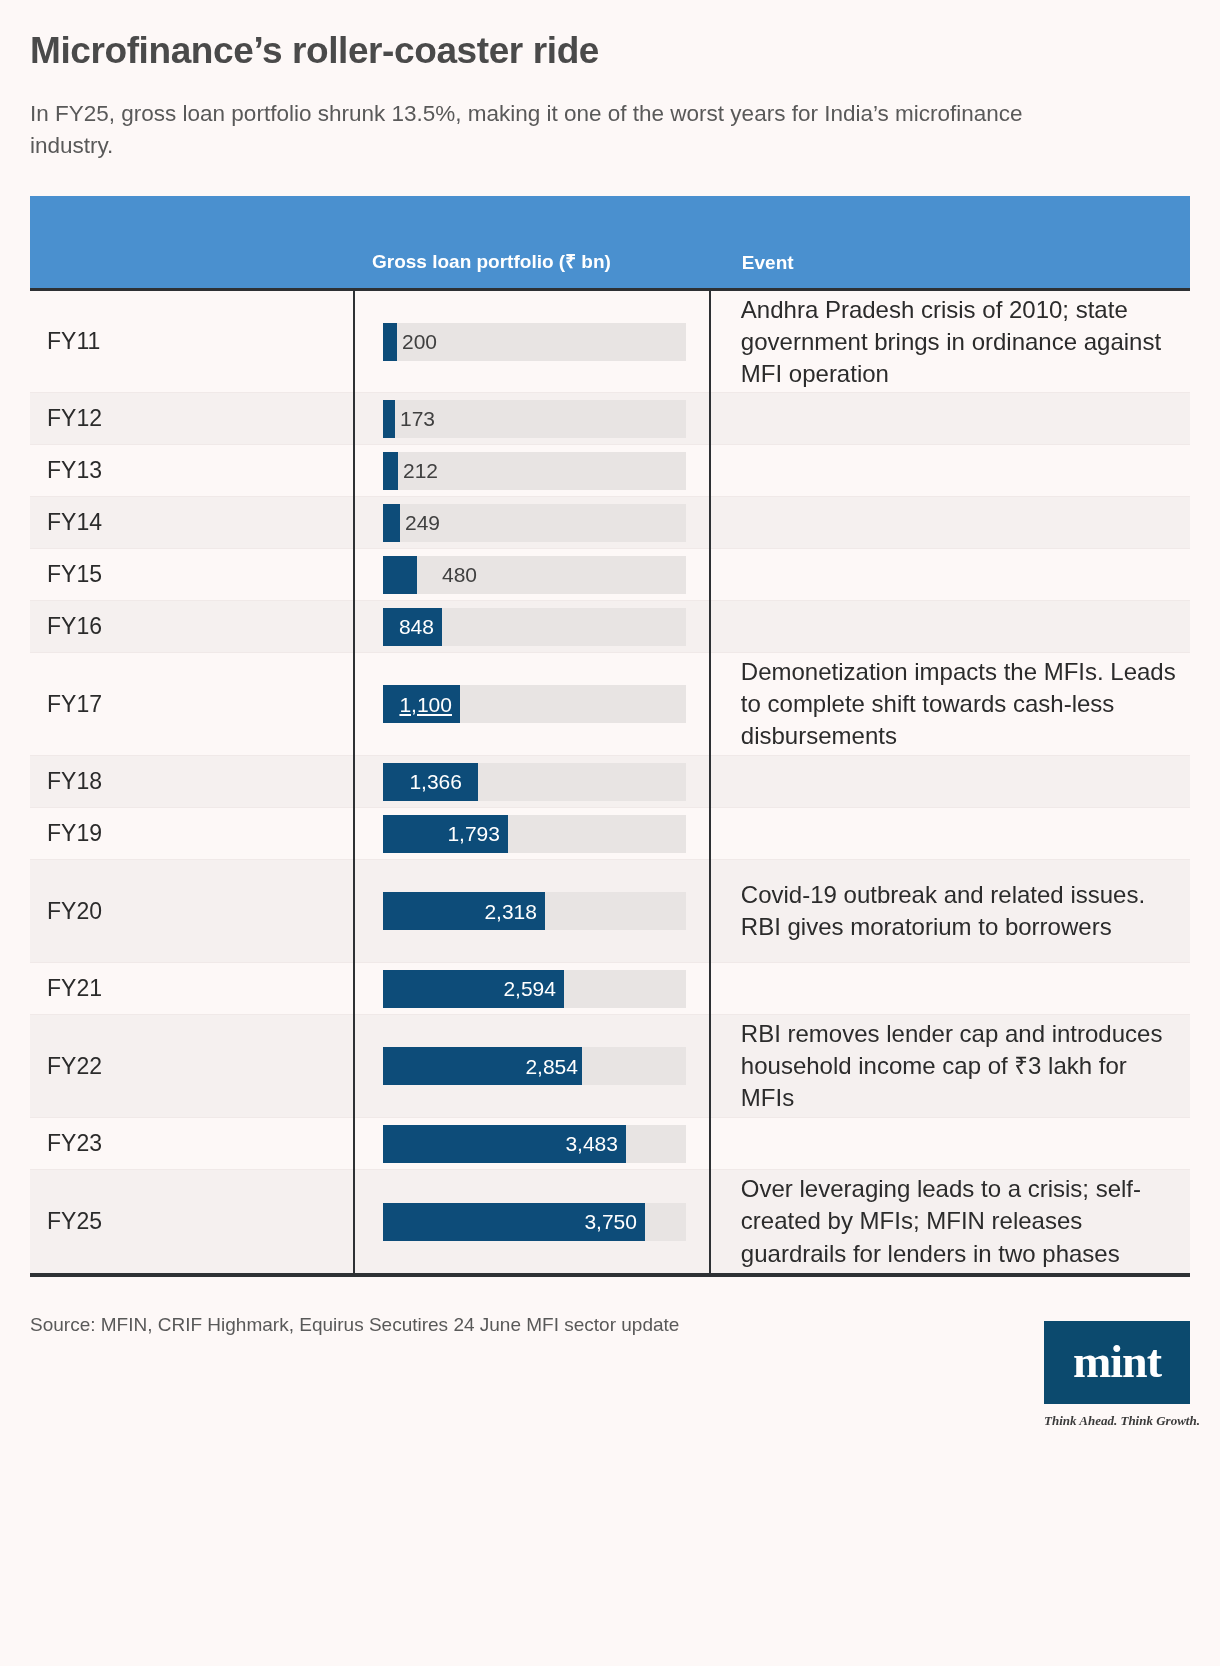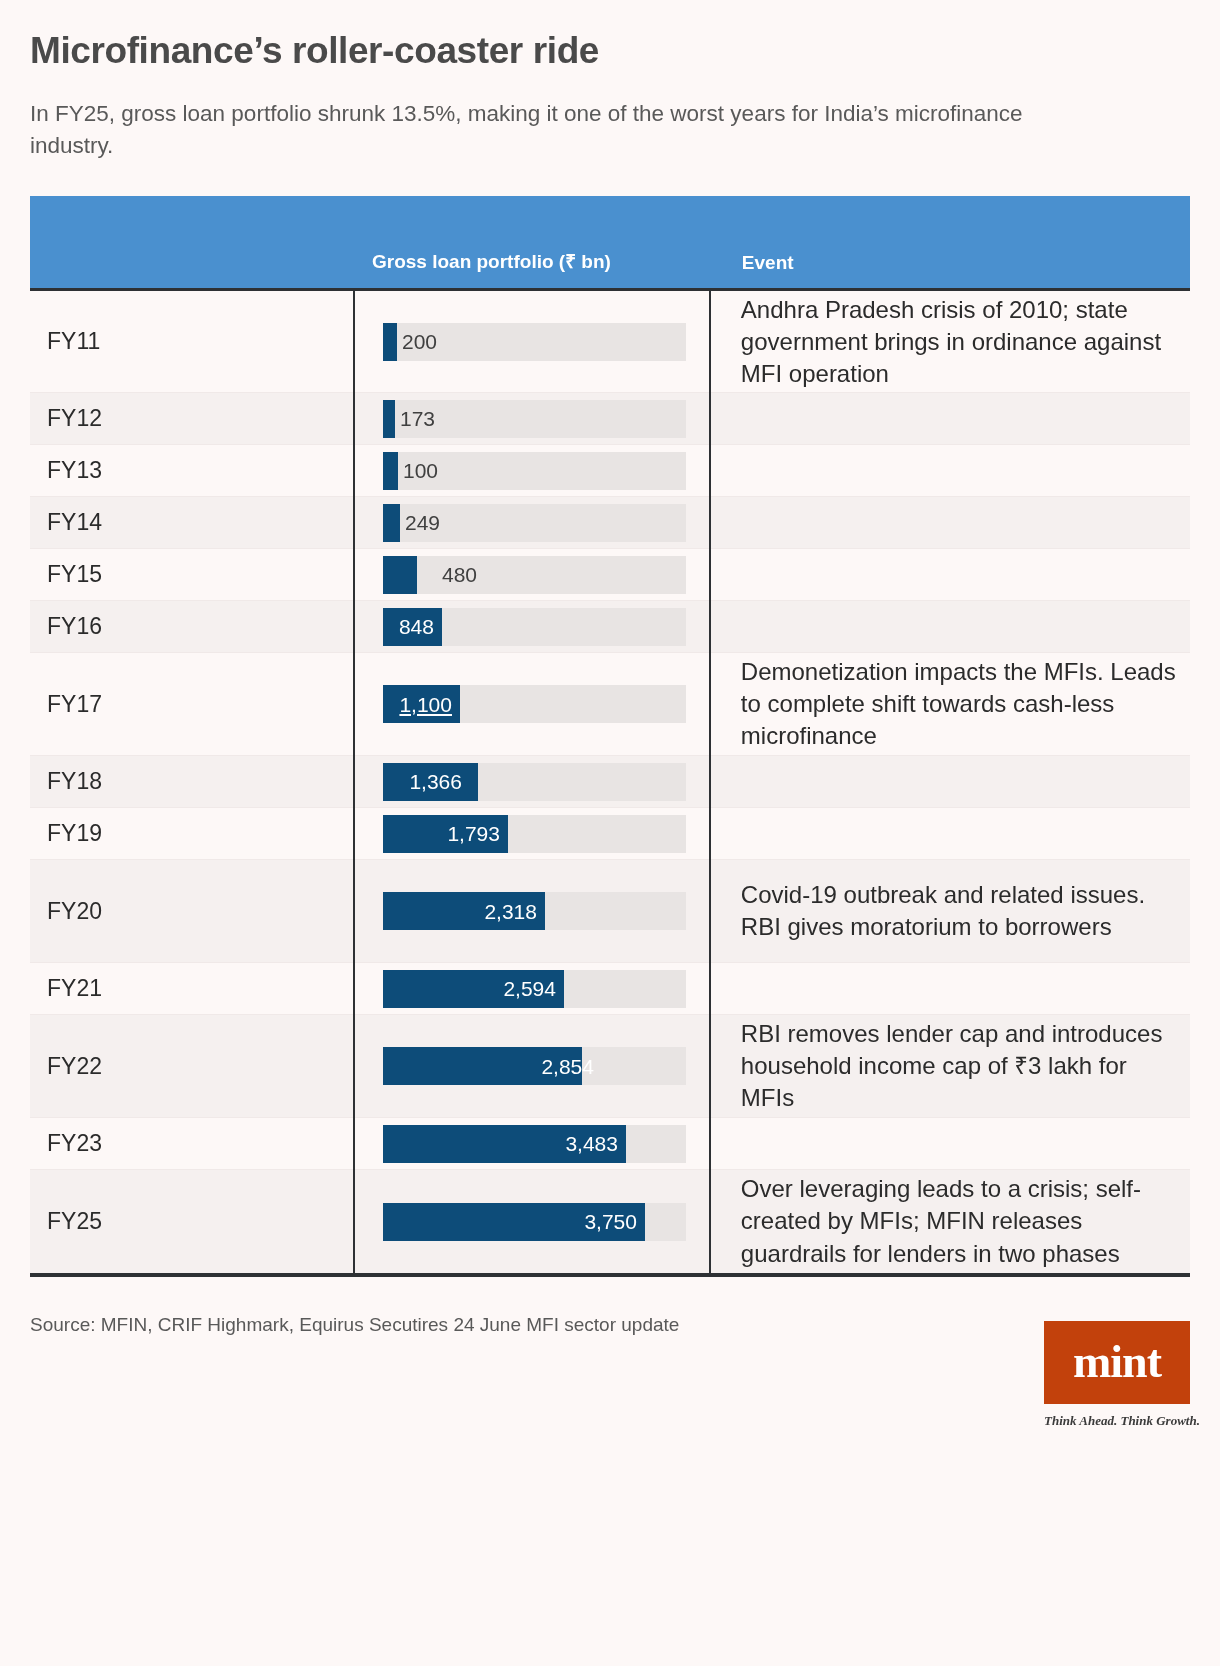--- a/index.html
+++ b/index.html
@@ -155,21 +155,21 @@
   .logo-block {
     position: absolute;
     right: 0;
     top: 16px;
     width: 146px;
     text-align: center;
   }
   .mint-logo {
     width: 146px;
     height: 83px;
-    background: #c2410c;
+    background: #0c4a6e;
     display: flex;
     align-items: center;
     justify-content: center;
   }
   .mint-word {
     font-family: "Liberation Serif", serif;
     font-weight: bold;
     font-size: 46px;
     color: #ffffff;
     letter-spacing: -1px;
@@ -224,21 +224,21 @@
                 <div class="bar-label outside" style="margin-left: 17px;">173</div>
               </div>
             </td>
             <td class="event-cell"></td>
           </tr>
           <tr style="height: 52px;">
             <td class="year-cell">FY13</td>
             <td class="bar-cell">
               <div class="bar-track">
                 <div class="bar-fill" style="width: 15px;"></div>
-                <div class="bar-label outside" style="margin-left: 20px;">100</div>
+                <div class="bar-label outside" style="margin-left: 20px;">212</div>
               </div>
             </td>
             <td class="event-cell"></td>
           </tr>
           <tr style="height: 52px;">
             <td class="year-cell">FY14</td>
             <td class="bar-cell">
               <div class="bar-track">
                 <div class="bar-fill" style="width: 17px;"></div>
                 <div class="bar-label outside" style="margin-left: 22px;">249</div>
@@ -267,21 +267,21 @@
             <td class="event-cell"></td>
           </tr>
           <tr style="height: 103px;">
             <td class="year-cell">FY17</td>
             <td class="bar-cell">
               <div class="bar-track">
                 <div class="bar-fill" style="width: 77px;"></div>
                 <div class="bar-label inside" style="width: 77px; padding-right: 8px; text-decoration: underline;">1,100</div>
               </div>
             </td>
-            <td class="event-cell">Demonetization impacts the MFIs. Leads to complete shift towards cash-less microfinance</td>
+            <td class="event-cell">Demonetization impacts the MFIs. Leads to complete shift towards cash-less disbursements</td>
           </tr>
           <tr style="height: 52px;">
             <td class="year-cell">FY18</td>
             <td class="bar-cell">
               <div class="bar-track">
                 <div class="bar-fill" style="width: 95px;"></div>
                 <div class="bar-label inside" style="width: 95px; padding-right: 16px;">1,366</div>
               </div>
             </td>
             <td class="event-cell"></td>
@@ -314,21 +314,21 @@
                 <div class="bar-label inside" style="width: 181px; padding-right: 8px;">2,594</div>
               </div>
             </td>
             <td class="event-cell"></td>
           </tr>
           <tr style="height: 103px;">
             <td class="year-cell">FY22</td>
             <td class="bar-cell">
               <div class="bar-track">
                 <div class="bar-fill" style="width: 199px;"></div>
-                <div class="bar-label inside" style="width: 219px; padding-right: 24px; margin-left: 16px;">2,854</div>
+                <div class="bar-label inside" style="width: 219px; padding-right: 24px;">2,854</div>
               </div>
             </td>
             <td class="event-cell">RBI removes lender cap and introduces household income cap of ₹3 lakh for MFIs</td>
           </tr>
           <tr style="height: 52px;">
             <td class="year-cell">FY23</td>
             <td class="bar-cell">
               <div class="bar-track">
                 <div class="bar-fill" style="width: 243px;"></div>
                 <div class="bar-label inside" style="width: 243px; padding-right: 8px;">3,483</div>

